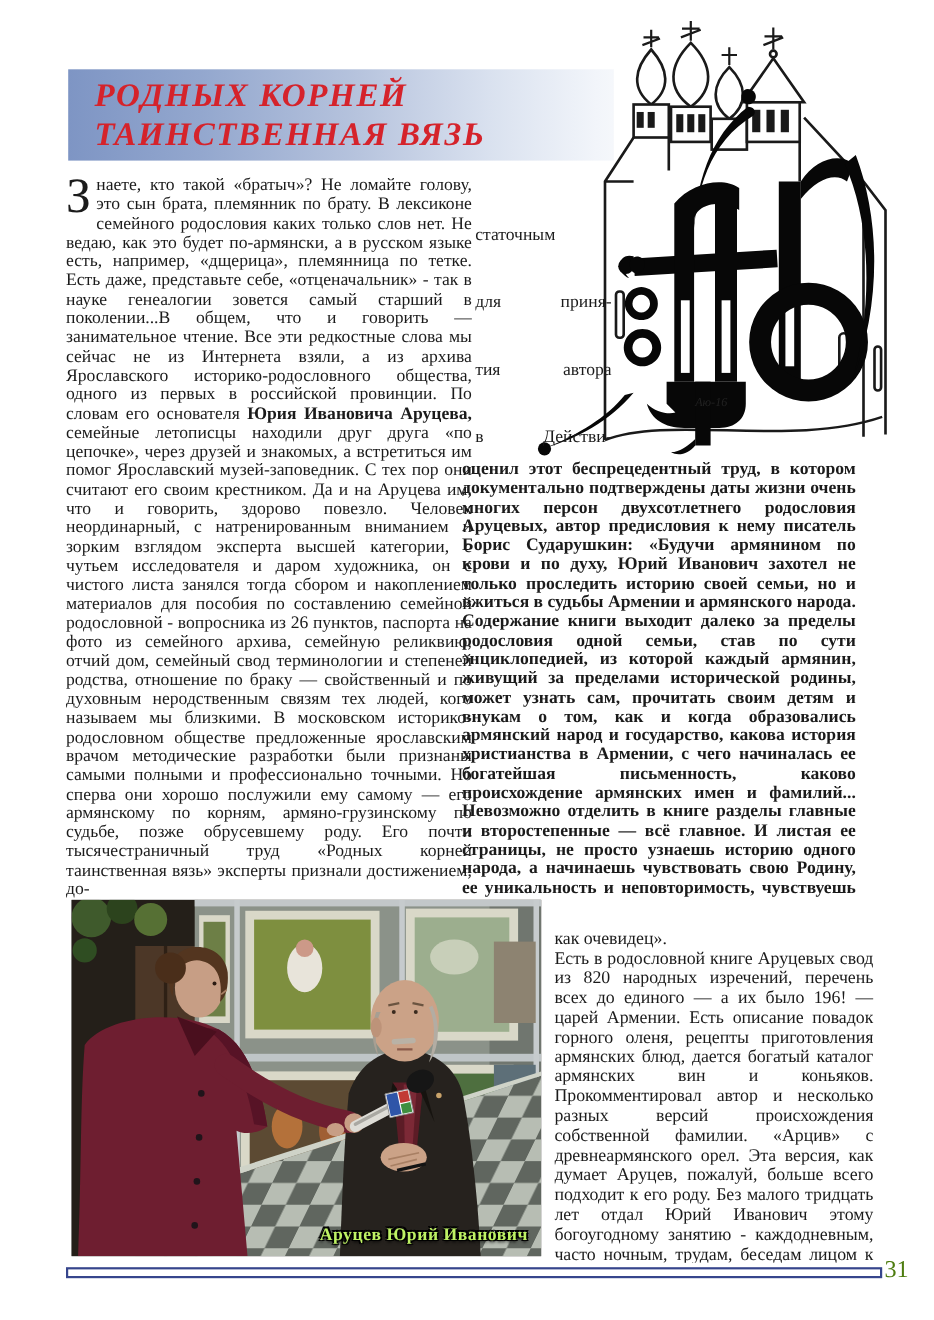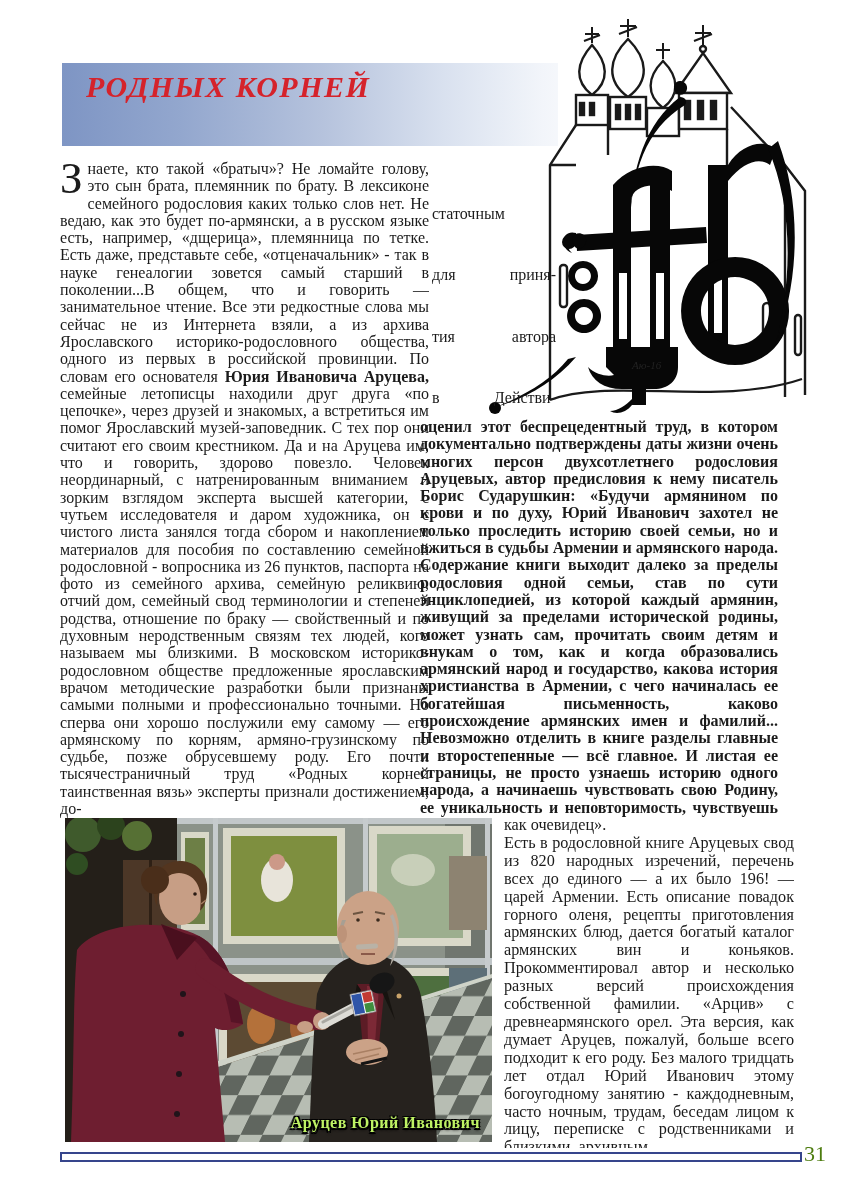--- a/index.html
+++ b/index.html
@@ -19,21 +19,21 @@
   }
   
   .col{position:absolute;text-align:justify;font-size:16px;line-height:17.3px;overflow:hidden;}
   .leftcol{left:60px;top:160px;width:369px;height:664px;}
   .dropcap{float:left;font-size:45px;line-height:33px;padding:2px 5px 0 0;}
   .b{font-weight:bold;margin-top:11px;}
   .narrowcol{left:432px;top:161px;width:124px;height:262px;}
   .nline{text-align:justify;text-align-last:justify;height:17.3px;overflow:hidden;margin-top:44px;}
   .rightcol{left:420px;top:418px;width:358px;height:399px;font-weight:bold;}
   .rightbottom{left:504px;top:817px;width:290px;height:331px;font-size:16.2px;line-height:17.9px;}
-  .qend{display:block;}
+  .qend{display:block;margin-top:28px;}
   
   .art{position:absolute;left:480px;top:15px;width:365px;height:410px;}
   
   .photo{position:absolute;left:65px;top:818px;width:427px;height:324px;overflow:hidden;background:#35332e;}
   .caption{
     position:absolute;right:12px;bottom:10px;
     font-weight:bold;font-size:16px;letter-spacing:.5px;color:#bef264;white-space:nowrap;
     text-shadow:-1.5px -1.5px 0 #000,1.5px -1.5px 0 #000,-1.5px 1.5px 0 #000,1.5px 1.5px 0 #000,0 2px 3px #000;
   }
   
@@ -41,20 +41,21 @@
   .pageno{position:absolute;left:804px;top:1141px;font-size:22px;color:#4d7c0f;}
 </style>
 </head>
 <body>
 
 <div class="page">
 
   <div class="band">
     <div class="title">
       <div>РОДНЫХ КОРНЕЙ</div>
+      <div>ТАИНСТВЕННАЯ ВЯЗЬ</div>
     </div>
   </div>
 
   <svg class="art" viewBox="0 0 365 410">
     <rect x="78" y="0" width="287" height="402" fill="#ffffff"></rect>
     <g stroke="#1a1a1a" stroke-width="2.4" fill="#ffffff">
 
       <path d="M112,12 v16 M105,19 h14 M104,26 l16,-6" fill="none" stroke-width="2"></path>
       <path d="M112,30 C96,48 94,66 112,80 C130,66 128,48 112,30 Z"></path>
       <rect x="96" y="80" width="32" height="30"></rect>

